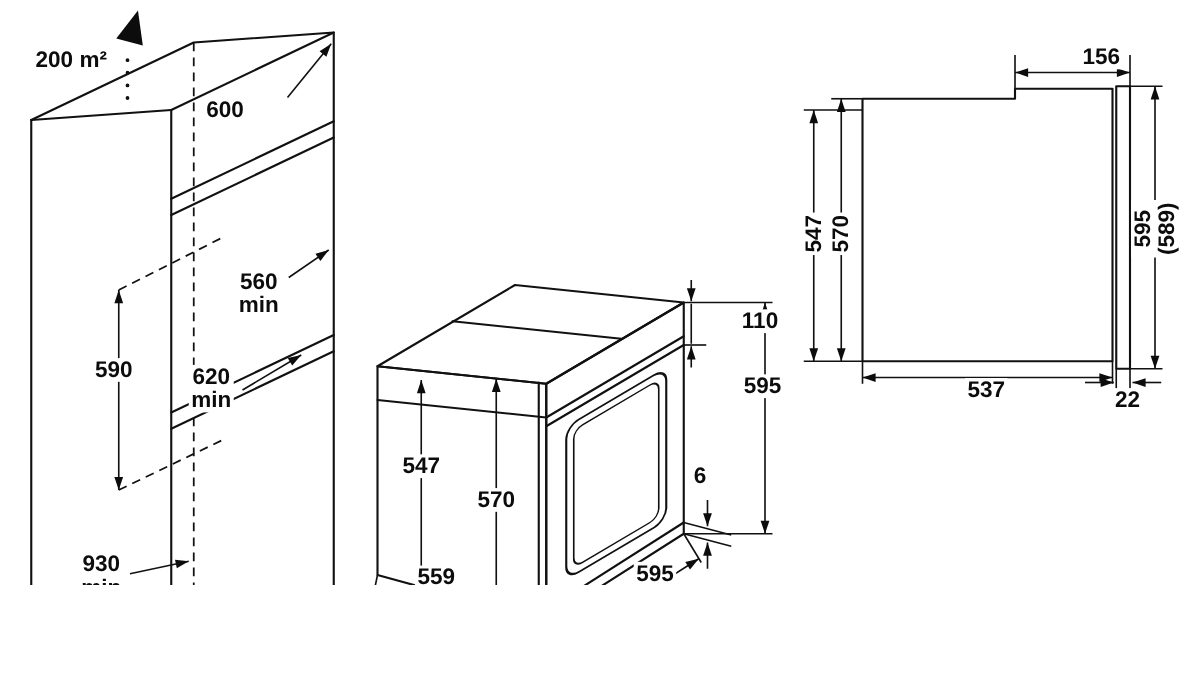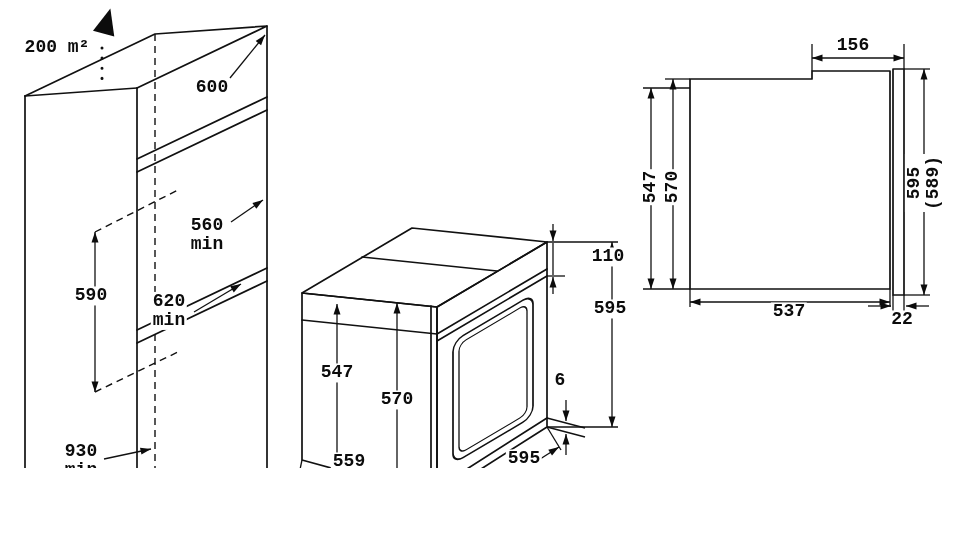--- a/index.html
+++ b/index.html
@@ -1,17 +1,17 @@
 <!DOCTYPE html>
 <html><head>
 <meta charset="utf-8">
 <style>
   html,body{margin:0;padding:0;background:#fff;}
   .page{position:relative;width:960px;height:468px;background:#fff;overflow:hidden;
-        font-family:Liberation Mono, monospace;}
+        font-family:Liberation Sans, sans-serif;}
   .page svg{position:absolute;left:0;top:0;}
   .ol{stroke:#111;stroke-width:1.7;fill:none;stroke-linecap:round;stroke-linejoin:round;}
   .dl{stroke:#111;stroke-width:1.3;fill:none;}
   .hl{stroke:#111;stroke-width:1.4;fill:none;stroke-dasharray:7 5;}
   .dot{stroke:#111;stroke-width:3;stroke-linecap:round;stroke-dasharray:0.1 10;fill:none;}
   .dim{position:absolute;transform:translate(-50%,-50%);font-size:18px;font-weight:700;
        line-height:1.06;color:#0c0c0c;background:#fff;padding:0 2px;text-align:center;
        white-space:pre-line;}
   .rot{transform:translate(-50%,-50%) rotate(-90deg);}
 </style>
@@ -118,38 +118,38 @@
       <path class="dl" d="M651,88 L651,289" marker-start="url(#ar)" marker-end="url(#ar)"></path>
       <path class="dl" d="M673,79 L673,289" marker-start="url(#ar)" marker-end="url(#ar)"></path>
       <path class="dl" d="M924,69 L924,295" marker-start="url(#ar)" marker-end="url(#ar)"></path>
       <path class="dl" d="M690,302 L890,302" marker-start="url(#ar)" marker-end="url(#ar)"></path>
       <path class="dl" d="M868,306 L891,306" marker-end="url(#ar)"></path>
       <path class="dl" d="M929,306 L906,306" marker-end="url(#ar)"></path>
     </g>
   </svg>
 
   <div class="dim" style="left:57px;top:48px">200 m²</div>
-  <div class="dim" style="left:212px;top:88px">600</div>
+  <div class="dim" style="left:180px;top:88px">600</div>
   <div class="dim" style="left:207px;top:235px">560
 min</div>
   <div class="dim" style="left:91px;top:296px">590</div>
   <div class="dim" style="left:169px;top:311px">620
 min</div>
   <div class="dim" style="left:81px;top:461px">930
 min</div>
 
   <div class="dim" style="left:608px;top:257px">110</div>
   <div class="dim" style="left:610px;top:309px">595</div>
   <div class="dim" style="left:337px;top:373px">547</div>
   <div class="dim" style="left:397px;top:400px">570</div>
   <div class="dim" style="left:560px;top:381px">6</div>
   <div class="dim" style="left:349px;top:462px">559</div>
   <div class="dim" style="left:524px;top:459px">595</div>
   <div class="dim" style="left:402px;top:527px">22</div>
 
-  <div class="dim" style="left:853px;top:46px">156</div>
+  <div class="dim" style="left:881px;top:46px">156</div>
   <div class="dim rot" style="left:651px;top:187px">547</div>
   <div class="dim rot" style="left:673px;top:187px">570</div>
   <div class="dim rot" style="left:924px;top:183px">595 (589)</div>
   <div class="dim" style="left:789px;top:312px">537</div>
   <div class="dim" style="left:902px;top:320px">22</div>
 
 </div>
 
 </body></html>

